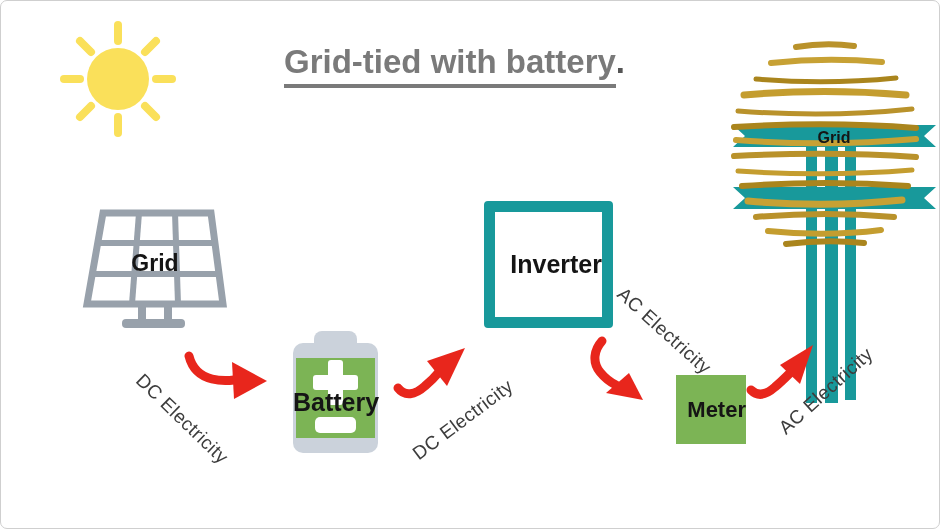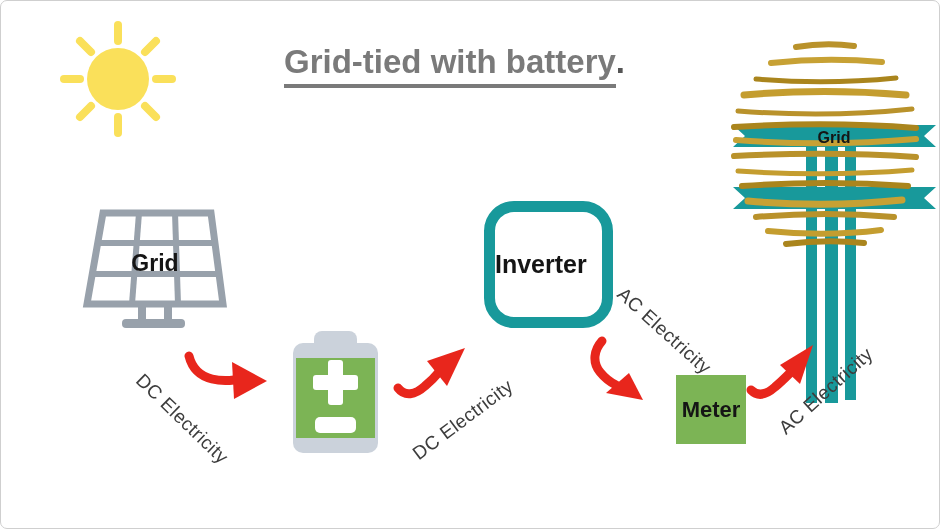--- a/index.html
+++ b/index.html
@@ -65,31 +65,31 @@
   .battery-body { position: absolute; left: 0;    top: 14px; width: 85px; height: 110px; background: var(--battery-gray); border-radius: 10px; }
   .battery-green{ position: absolute; left: 3px;  top: 29px; width: 79px; height: 80px;  background: var(--green); }
   .plus-h { position: absolute; left: 20px; top: 46px; width: 45px; height: 15px; background: #fff; border-radius: 3px; }
   .plus-v { position: absolute; left: 35px; top: 31px; width: 15px; height: 45px; background: #fff; border-radius: 3px; }
   .minus  { position: absolute; left: 22px; top: 88px; width: 41px; height: 16px; background: #fff; border-radius: 5px; }
   .battery-label { position: absolute; left: -8px; top: 61px; width: 102px; font-size: 25px; line-height: 24px; }
 
   
   .inverter {
     left: 483px; top: 200px; width: 129px; height: 127px;
-    border: 11px solid var(--teal); border-radius: 30px;
+    border: 11px solid var(--teal); border-radius: 4px;
     background: #fff;
-    display: flex; align-items: center; justify-content: flex-start;
+    display: flex; align-items: center; justify-content: flex-end;
   }
   .inverter-label { font-size: 25px; }
 
   
   .meter {
     left: 675px; top: 374px; width: 70px; height: 69px;
     background: var(--green);
-    display: flex; align-items: center; justify-content: center;
+    display: flex; align-items: center; justify-content: flex-end;
   }
   .meter-label { font-size: 22px; }
 
   .panel-label { left: 104px; top: 249px; width: 100px; font-size: 23px; }
   .grid-label  { left: 800px; top: 125px; width: 66px; font-size: 16px; line-height: 23px; }
 
   .arrow-tail { fill: none; stroke: var(--arrow-red); stroke-width: 9; stroke-linecap: round; }
   .arrow-head { fill: var(--arrow-red); }
   .teal-fill { fill: var(--teal); }
   .gold-stroke { fill: none; stroke-linecap: round; }
@@ -142,20 +142,21 @@
   </svg>
   <div class="flow-label" style="left:181px; top:418px; transform:translate(-50%,-50%) rotate(44deg);">DC Electricity</div>
 
   <div class="abs battery">
     <div class="battery-cap"></div>
     <div class="battery-body"></div>
     <div class="battery-green"></div>
     <div class="plus-h"></div>
     <div class="plus-v"></div>
     <div class="minus"></div>
+    <div class="node-label battery-label">Battery</div>
   </div>
 
   <svg class="abs" style="left:392px; top:340px;" width="80" height="60" viewBox="0 0 80 60">
     <path class="arrow-tail" d="M5,47 C12,56 22,54 32,45 C38,40 42,36 46,31"></path>
     <polygon class="arrow-head" points="34,20 72,7 54,45"></polygon>
   </svg>
   <div class="flow-label" style="left:462px; top:419px; transform:translate(-50%,-50%) rotate(-37deg);">DC Electricity</div>
 
   <div class="abs inverter">
     <div class="node-label inverter-label">Inverter</div>

